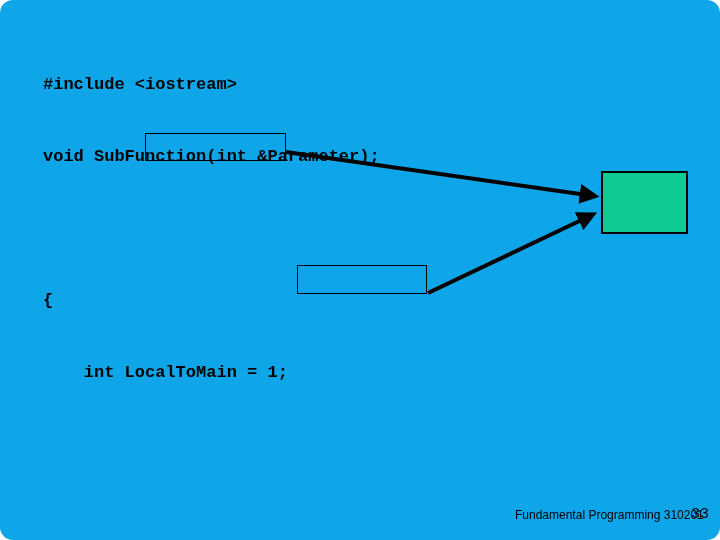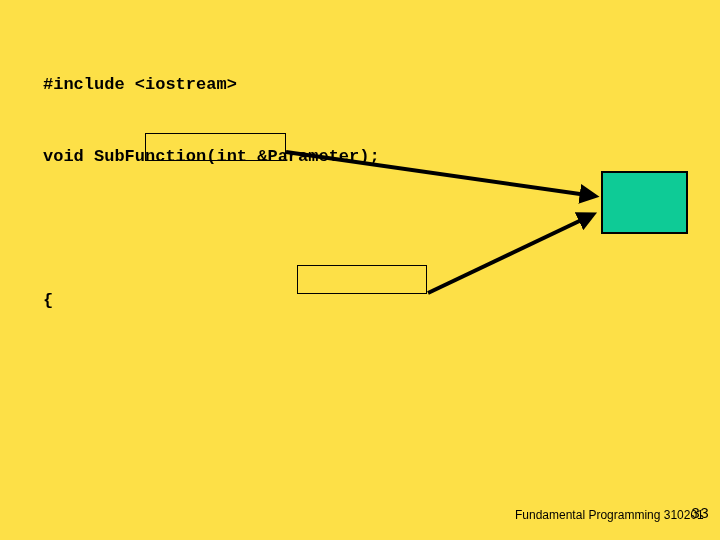--- a/index.html
+++ b/index.html
@@ -98,27 +98,28 @@
     left: 691px;
     top: 506px;
     font-family: Liberation Mono, monospace;
     font-size: 15px;
     color: #000000;
   }
 </style>
 </head>
 <body>
 
-<div id="slide" style="background: #fde047;">
+<div id="slide" style="background: #0ea5e9; border-radius: 13px;">
 
   <div id="code-block">
     <div class="code-line">#include &lt;iostream&gt;</div>
     <div class="code-line">void SubFunction(int &amp;Parameter);</div>
     <div class="code-line blank"></div>
     <div class="code-line">{</div>
+    <div class="code-line">    int LocalToMain = 1;</div>
     
     
     
     
     
     
     
     
   </div>
 

